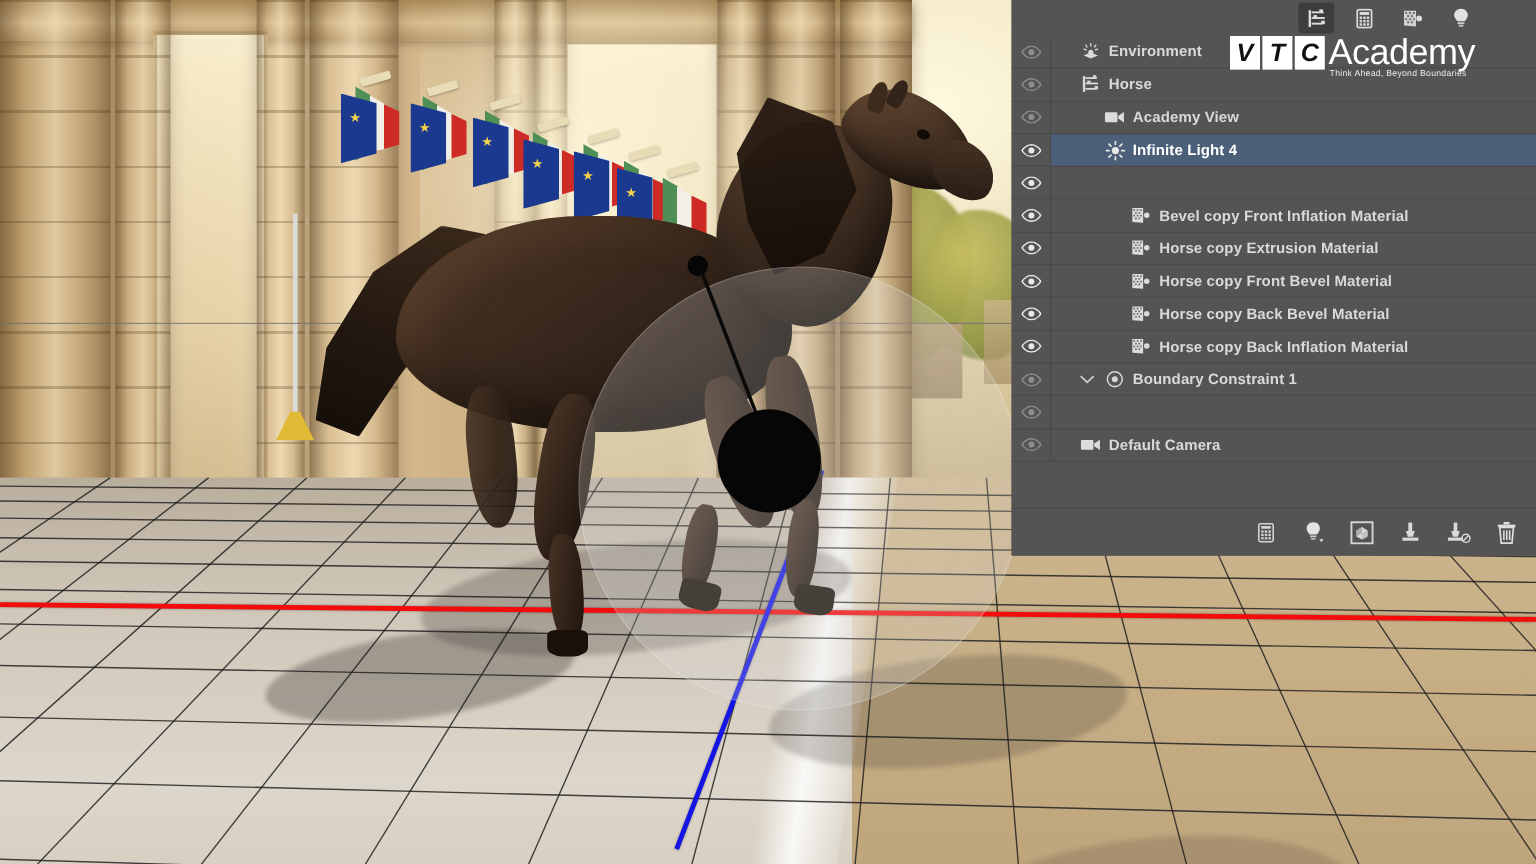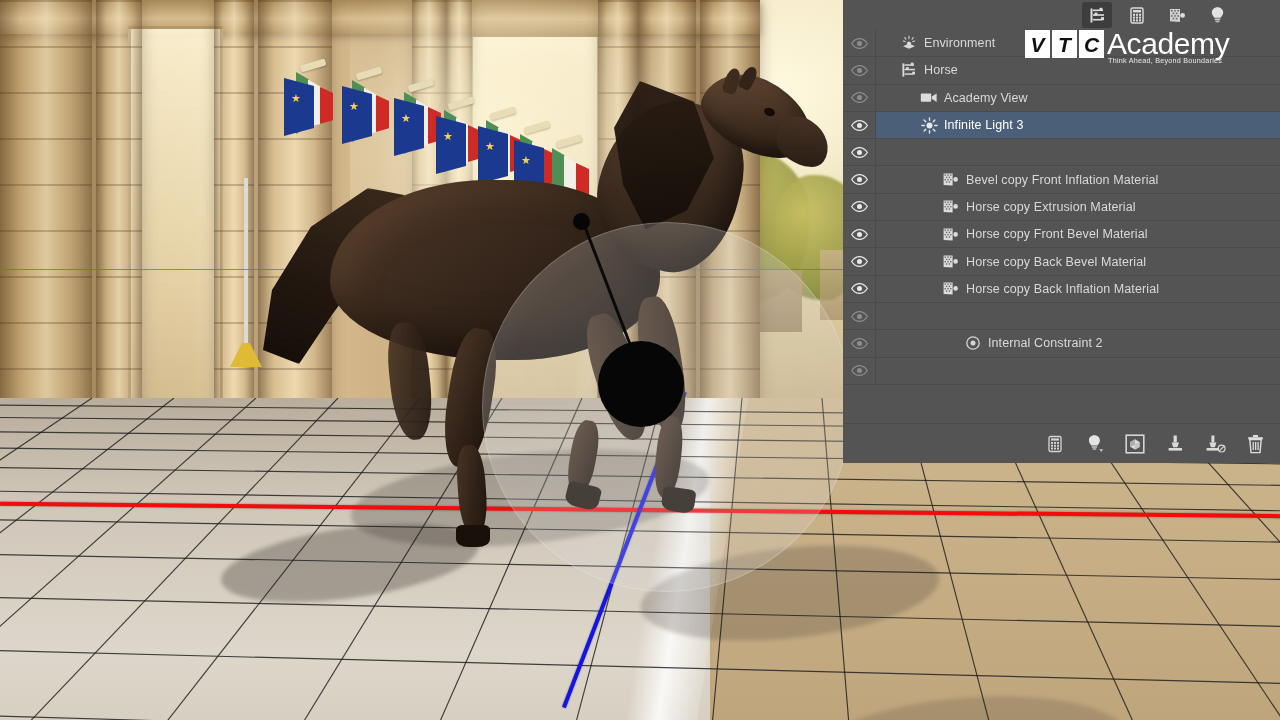--- a/index.html
+++ b/index.html
@@ -161,20 +161,21 @@
     width:30px; height:26px; display:flex; align-items:center; justify-content:center;
     border-radius:3px;
   }
   .tb-btn.active { background:#3d3d3d; }
   .tb-btn svg { display:block; }
 
   #tree-wrap { flex:1 1 auto; position:relative; overflow:hidden; background:#545454; }
   .row {
     position:relative; height:27.3px; display:flex; align-items:flex-end;
     border-bottom:1px solid #4a4a4a;
+    font-weight:bold;
   }
   .row.selected .row-body { background:#4b5f78; }
   .eye-cell {
     width:33px; flex:0 0 33px; height:100%; display:flex; align-items:center; justify-content:center;
     border-right:1px solid #4a4a4a;
   }
   .row-body { flex:1 1 auto; height:100%; display:flex; align-items:center; gap:5px; padding-right:6px; }
   .twisty { width:16px; flex:0 0 16px; display:flex; align-items:center; justify-content:center; }
   .row-icon { width:20px; flex:0 0 20px; display:flex; align-items:center; justify-content:center; }
   .row-label { white-space:nowrap; color:#d9d9d9; letter-spacing:.1px; }
@@ -535,21 +536,21 @@
                   <line x1="8.5" y1="13.7" x2="8.5" y2="16.1"></line>
                   <line x1="0.9" y1="8.5" x2="3.3" y2="8.5"></line>
                   <line x1="13.7" y1="8.5" x2="16.1" y2="8.5"></line>
                   <line x1="3.1" y1="3.1" x2="4.8" y2="4.8"></line>
                   <line x1="12.2" y1="12.2" x2="13.9" y2="13.9"></line>
                   <line x1="13.9" y1="3.1" x2="12.2" y2="4.8"></line>
                   <line x1="4.8" y1="12.2" x2="3.1" y2="13.9"></line>
                 </g>
               </svg>
             </div>
-            <div class="row-label">Infinite Light 3</div>
+            <div class="row-label">Infinite Light 4</div>
           </div>
         </div>
         <div class="row">
           <div class="eye-cell">
             <svg width="17" height="11" viewBox="0 0 17 11">
               <path d="M8.5 0.6 C3.8 0.6 0.7 5.5 0.7 5.5 C0.7 5.5 3.8 10.4 8.5 10.4 C13.2 10.4 16.3 5.5 16.3 5.5 C16.3 5.5 13.2 0.6 8.5 0.6 Z" fill="none" stroke="#e9e9e9" stroke-width="1.25"></path>
               <circle cx="8.5" cy="5.5" r="2.5" fill="#e9e9e9"></circle>
             </svg>
           </div>
         </div>
@@ -703,45 +704,59 @@
             <div class="row-label">Horse copy Back Inflation Material</div>
           </div>
         </div>
         <div class="row">
           <div class="eye-cell">
             <svg width="17" height="11" viewBox="0 0 17 11">
               <path d="M8.5 0.6 C3.8 0.6 0.7 5.5 0.7 5.5 C0.7 5.5 3.8 10.4 8.5 10.4 C13.2 10.4 16.3 5.5 16.3 5.5 C16.3 5.5 13.2 0.6 8.5 0.6 Z" fill="none" stroke="#8d8d8d" stroke-width="1.25"></path>
               <circle cx="8.5" cy="5.5" r="2.5" fill="#8d8d8d"></circle>
             </svg>
           </div>
-        </div>
-        <div class="row">
-          <div class="eye-cell">
-            <svg width="17" height="11" viewBox="0 0 17 11">
-              <path d="M8.5 0.6 C3.8 0.6 0.7 5.5 0.7 5.5 C0.7 5.5 3.8 10.4 8.5 10.4 C13.2 10.4 16.3 5.5 16.3 5.5 C16.3 5.5 13.2 0.6 8.5 0.6 Z" fill="none" stroke="#8d8d8d" stroke-width="1.25"></path>
-              <circle cx="8.5" cy="5.5" r="2.5" fill="#8d8d8d"></circle>
-            </svg>
-          </div>
-          <div class="row-body ind-3">
-            <div class="twisty"></div>
+          <div class="row-body ind-1">
+            <div class="twisty">
+              <svg width="12" height="9" viewBox="0 0 12 9">
+                <path d="M1 1.8 L6 6.6 L11 1.8" fill="none" stroke="#cfcfcf" stroke-width="1.5" stroke-linecap="round"></path>
+              </svg>
+            </div>
             <div class="row-icon">
               <svg width="16" height="16" viewBox="0 0 16 16">
                 <circle cx="8" cy="8" r="6.2" fill="none" stroke="#d6d6d6" stroke-width="1.3"></circle>
                 <circle cx="8" cy="8" r="2.5" fill="#d6d6d6"></circle>
               </svg>
             </div>
-            <div class="row-label">Internal Constraint 2</div>
+            <div class="row-label">Boundary Constraint 1</div>
           </div>
         </div>
         <div class="row">
           <div class="eye-cell">
             <svg width="17" height="11" viewBox="0 0 17 11">
               <path d="M8.5 0.6 C3.8 0.6 0.7 5.5 0.7 5.5 C0.7 5.5 3.8 10.4 8.5 10.4 C13.2 10.4 16.3 5.5 16.3 5.5 C16.3 5.5 13.2 0.6 8.5 0.6 Z" fill="none" stroke="#8d8d8d" stroke-width="1.25"></path>
               <circle cx="8.5" cy="5.5" r="2.5" fill="#8d8d8d"></circle>
             </svg>
+          </div>
+        </div>
+        <div class="row">
+          <div class="eye-cell">
+            <svg width="17" height="11" viewBox="0 0 17 11">
+              <path d="M8.5 0.6 C3.8 0.6 0.7 5.5 0.7 5.5 C0.7 5.5 3.8 10.4 8.5 10.4 C13.2 10.4 16.3 5.5 16.3 5.5 C16.3 5.5 13.2 0.6 8.5 0.6 Z" fill="none" stroke="#8d8d8d" stroke-width="1.25"></path>
+              <circle cx="8.5" cy="5.5" r="2.5" fill="#8d8d8d"></circle>
+            </svg>
+          </div>
+          <div class="row-body ind-0">
+            <div class="twisty"></div>
+            <div class="row-icon">
+              <svg width="18" height="13" viewBox="0 0 18 13">
+                <rect x="0.8" y="2.6" width="10.4" height="8.2" rx="1" fill="#dcdcdc"></rect>
+                <path d="M11.8 5.6 L16.6 2.4 L16.6 11 L11.8 7.8 Z" fill="#dcdcdc"></path>
+              </svg>
+            </div>
+            <div class="row-label">Default Camera</div>
           </div>
         </div>
       </div>
 
     <div id="panel-footer">
 
       <div class="ft-btn" title="Add Mesh">
         <svg width="16" height="18" viewBox="0 0 16 18">
           <rect x="2" y="1.5" width="12" height="15" rx="1.4" fill="none" stroke="#d4d4d4" stroke-width="1.3"></rect>
           <g fill="#d4d4d4">

